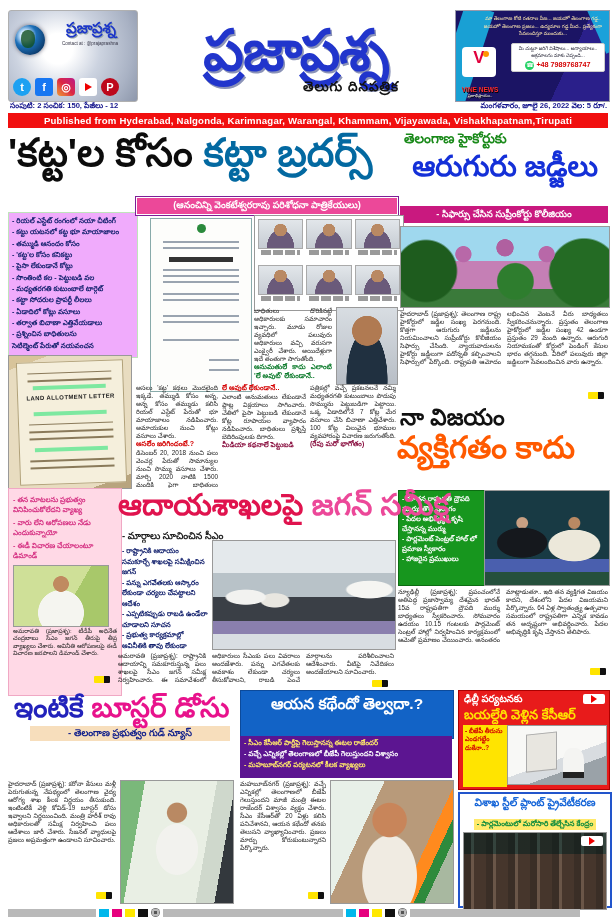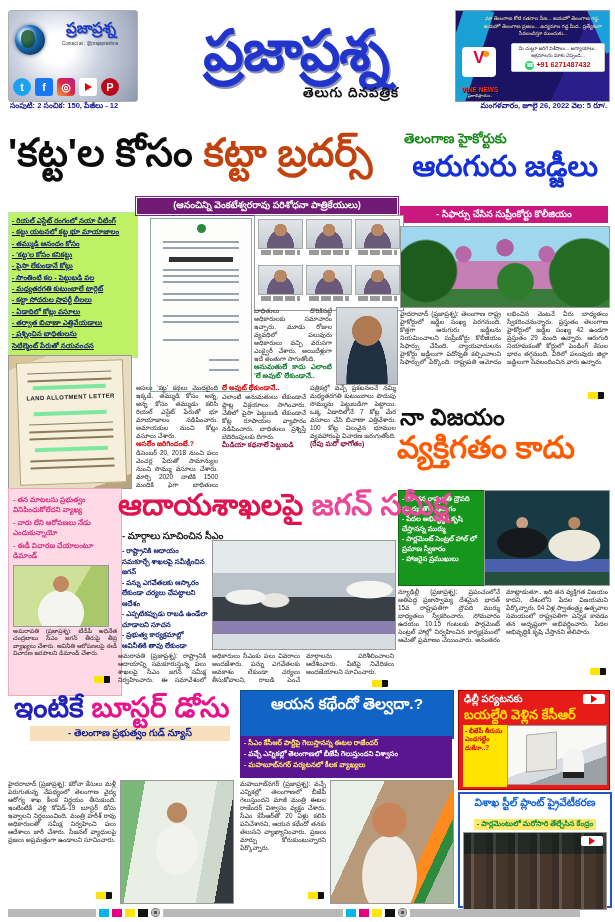--- a/index.html
+++ b/index.html
@@ -45,28 +45,28 @@
   .vlogo .dot{position:absolute;right:7px;top:4px;width:6px;height:6px;border-radius:50%;background:#ff9500;}
   .ad-brand{position:absolute;left:2px;bottom:2px;width:44px;text-align:center;
             font-size:6.5px;font-weight:bold;color:#ff2a2a;text-shadow:.5px .5px 0 #000;}
   .ad-brand small{display:block;color:#ffd;font-size:4.2px;font-weight:normal;}
   .issue-line{font-size:7.6px;font-weight:bold;color:#14148c;}
   .red-banner{background:#f10f0f;color:#fff;font-weight:bold;font-size:9.6px;
               display:flex;align-items:center;justify-content:center;letter-spacing:.2px;}
   
   .katta-hl{font-size:39px;font-weight:bold;line-height:1;white-space:nowrap;}
   .katta-hl .blk{color:#0c0c0c;}
-  .katta-hl .red{color:#c2410c;}
+  .katta-hl .red{color:#0369a1;}
   .kicker{font-size:13.5px;font-weight:bold;color:#1a8a1a;}
   .judges-hl{font-size:29px;font-weight:bold;color:#1430d8;line-height:1;}
   .mag-banner{background:#c9197f;color:#fff;font-weight:bold;font-size:9.3px;
               display:flex;align-items:center;justify-content:center;}
-  .pur-banner{background:#701a75;color:#fff;font-weight:bold;font-size:9.3px;border:1px solid #fff;outline:1px solid #7d1f97;
+  .pur-banner{background:#ec4899;color:#fff;font-weight:bold;font-size:9.3px;border:1px solid #fff;outline:1px solid #7d1f97;
               display:flex;align-items:center;justify-content:center;}
-  .green-box{background:#bef264;border:1px solid #bfe4bb;padding:3px 3px;text-decoration:underline;}
+  .green-box{background:#f0abfc;border:1px solid #bfe4bb;padding:3px 3px;}
   .green-box .bl{font-size:7.1px;font-weight:bold;color:#14226e;line-height:1.6;}
   .body{font-size:6.4px;line-height:1.25;color:#222;overflow:hidden;}
   .cols2{column-count:2;column-gap:6px;}
   .cols3{column-count:3;column-gap:6px;}
   .subhead-red{color:#d40000;font-weight:bold;font-size:7px;}
   .subhead-grn{color:#0a7a2a;font-weight:bold;font-size:7px;}
   .subhead-mar{color:#8a1040;font-weight:bold;font-size:7px;}
   .vij-top{font-size:23px;font-weight:bold;color:#111;}
   .vij-main{font-size:31px;font-weight:bold;color:#ff5a00;line-height:1;}
   .murmu-green{background:#17961e;border:1px solid #0c6c12;padding:3px;}
@@ -184,43 +184,44 @@
       <span class="si si-ig">◎</span>
       <span class="si si-yt">
           <span class="tri"></span>
         </span>
       <span class="si si-pi">P</span>
     </div>
   </div>
 
   <div class="abs" style="left:140px;top:22px;width:312px;text-align:center">
     <div class="masthead-title">ప్రజాప్రశ్న</div>
-    <div class="masthead-sub" style="margin-top:6px;padding-left:110px">తెలుగు దినపత్రిక</div>
+    <div class="masthead-sub" style="margin-top:0;padding-left:110px">తెలుగు దినపత్రిక</div>
   </div>
 
   <div class="abs ad-box" style="left:455px;top:10px;width:153px;height:90px">
     <div class="wedge1"></div>
     <div class="wedge2"></div>
     <div class="ad-lines">మా తెలంగాణ కోటి రతనాల వీణ... జయహో తెలంగాణ గడ్డ.. జయహో తెలంగాణ ప్రజలు... ఉద్యమాల గడ్డ మీద.. ప్రత్యేకంగా సేవలందిస్తూ ముందుకు...</div>
     <div class="ad-note">
       <span>మీ చుట్టూ జరిగే విశేషాలు... అన్యాయాలు.. అక్రమాలను మాకు చెప్పండి...</span>
       <div class="ad-phone">
         <span class="wa-ic">☎</span>
-        <b>+91 6271487432</b>
+        <b>+48 7989768747</b>
       </div>
     </div>
     <div class="vlogo"><span class="v">V</span><span class="dot"></span></div>
     <div class="ad-brand">
       <span>VINE NEWS</span>
       <small>ప్రజాభిప్రాయం..</small>
     </div>
   </div>
 
   <div class="abs issue-line" style="left:10px;top:101px">సంపుటి: 2 సంచిక: 150, పేజీలు - 12</div>
   <div class="abs issue-line" style="right:8px;top:101px">మంగళవారం, జూలై 26, 2022   వెల: 5 రూ/.</div>
+  <div class="abs red-banner" style="left:8px;top:113px;width:600px;height:15px">Published from Hyderabad, Nalgonda, Karimnagar, Warangal, Khammam, Vijayawada, Vishakhapatnam,Tirupati</div>
 
   <div class="abs katta-hl" style="left:8px;top:133px">
     <span class="blk">'కట్ట'ల కోసం </span><span class="red">కట్టా బ్రదర్స్</span>
   </div>
 
   <div class="abs kicker" style="left:404px;top:131px">తెలంగాణ హైకోర్టుకు</div>
   <div class="abs judges-hl" style="left:394px;top:152px;width:204px;text-align:right">ఆరుగురు జడ్జీలు</div>
   <div class="abs mag-banner" style="left:400px;top:206px;width:208px;height:17px">- సిఫార్సు చేసిన సుప్రీంకోర్టు కొలీజియం</div>
 
   <div class="abs green-box" style="left:8px;top:212px;width:122px;height:138px">

